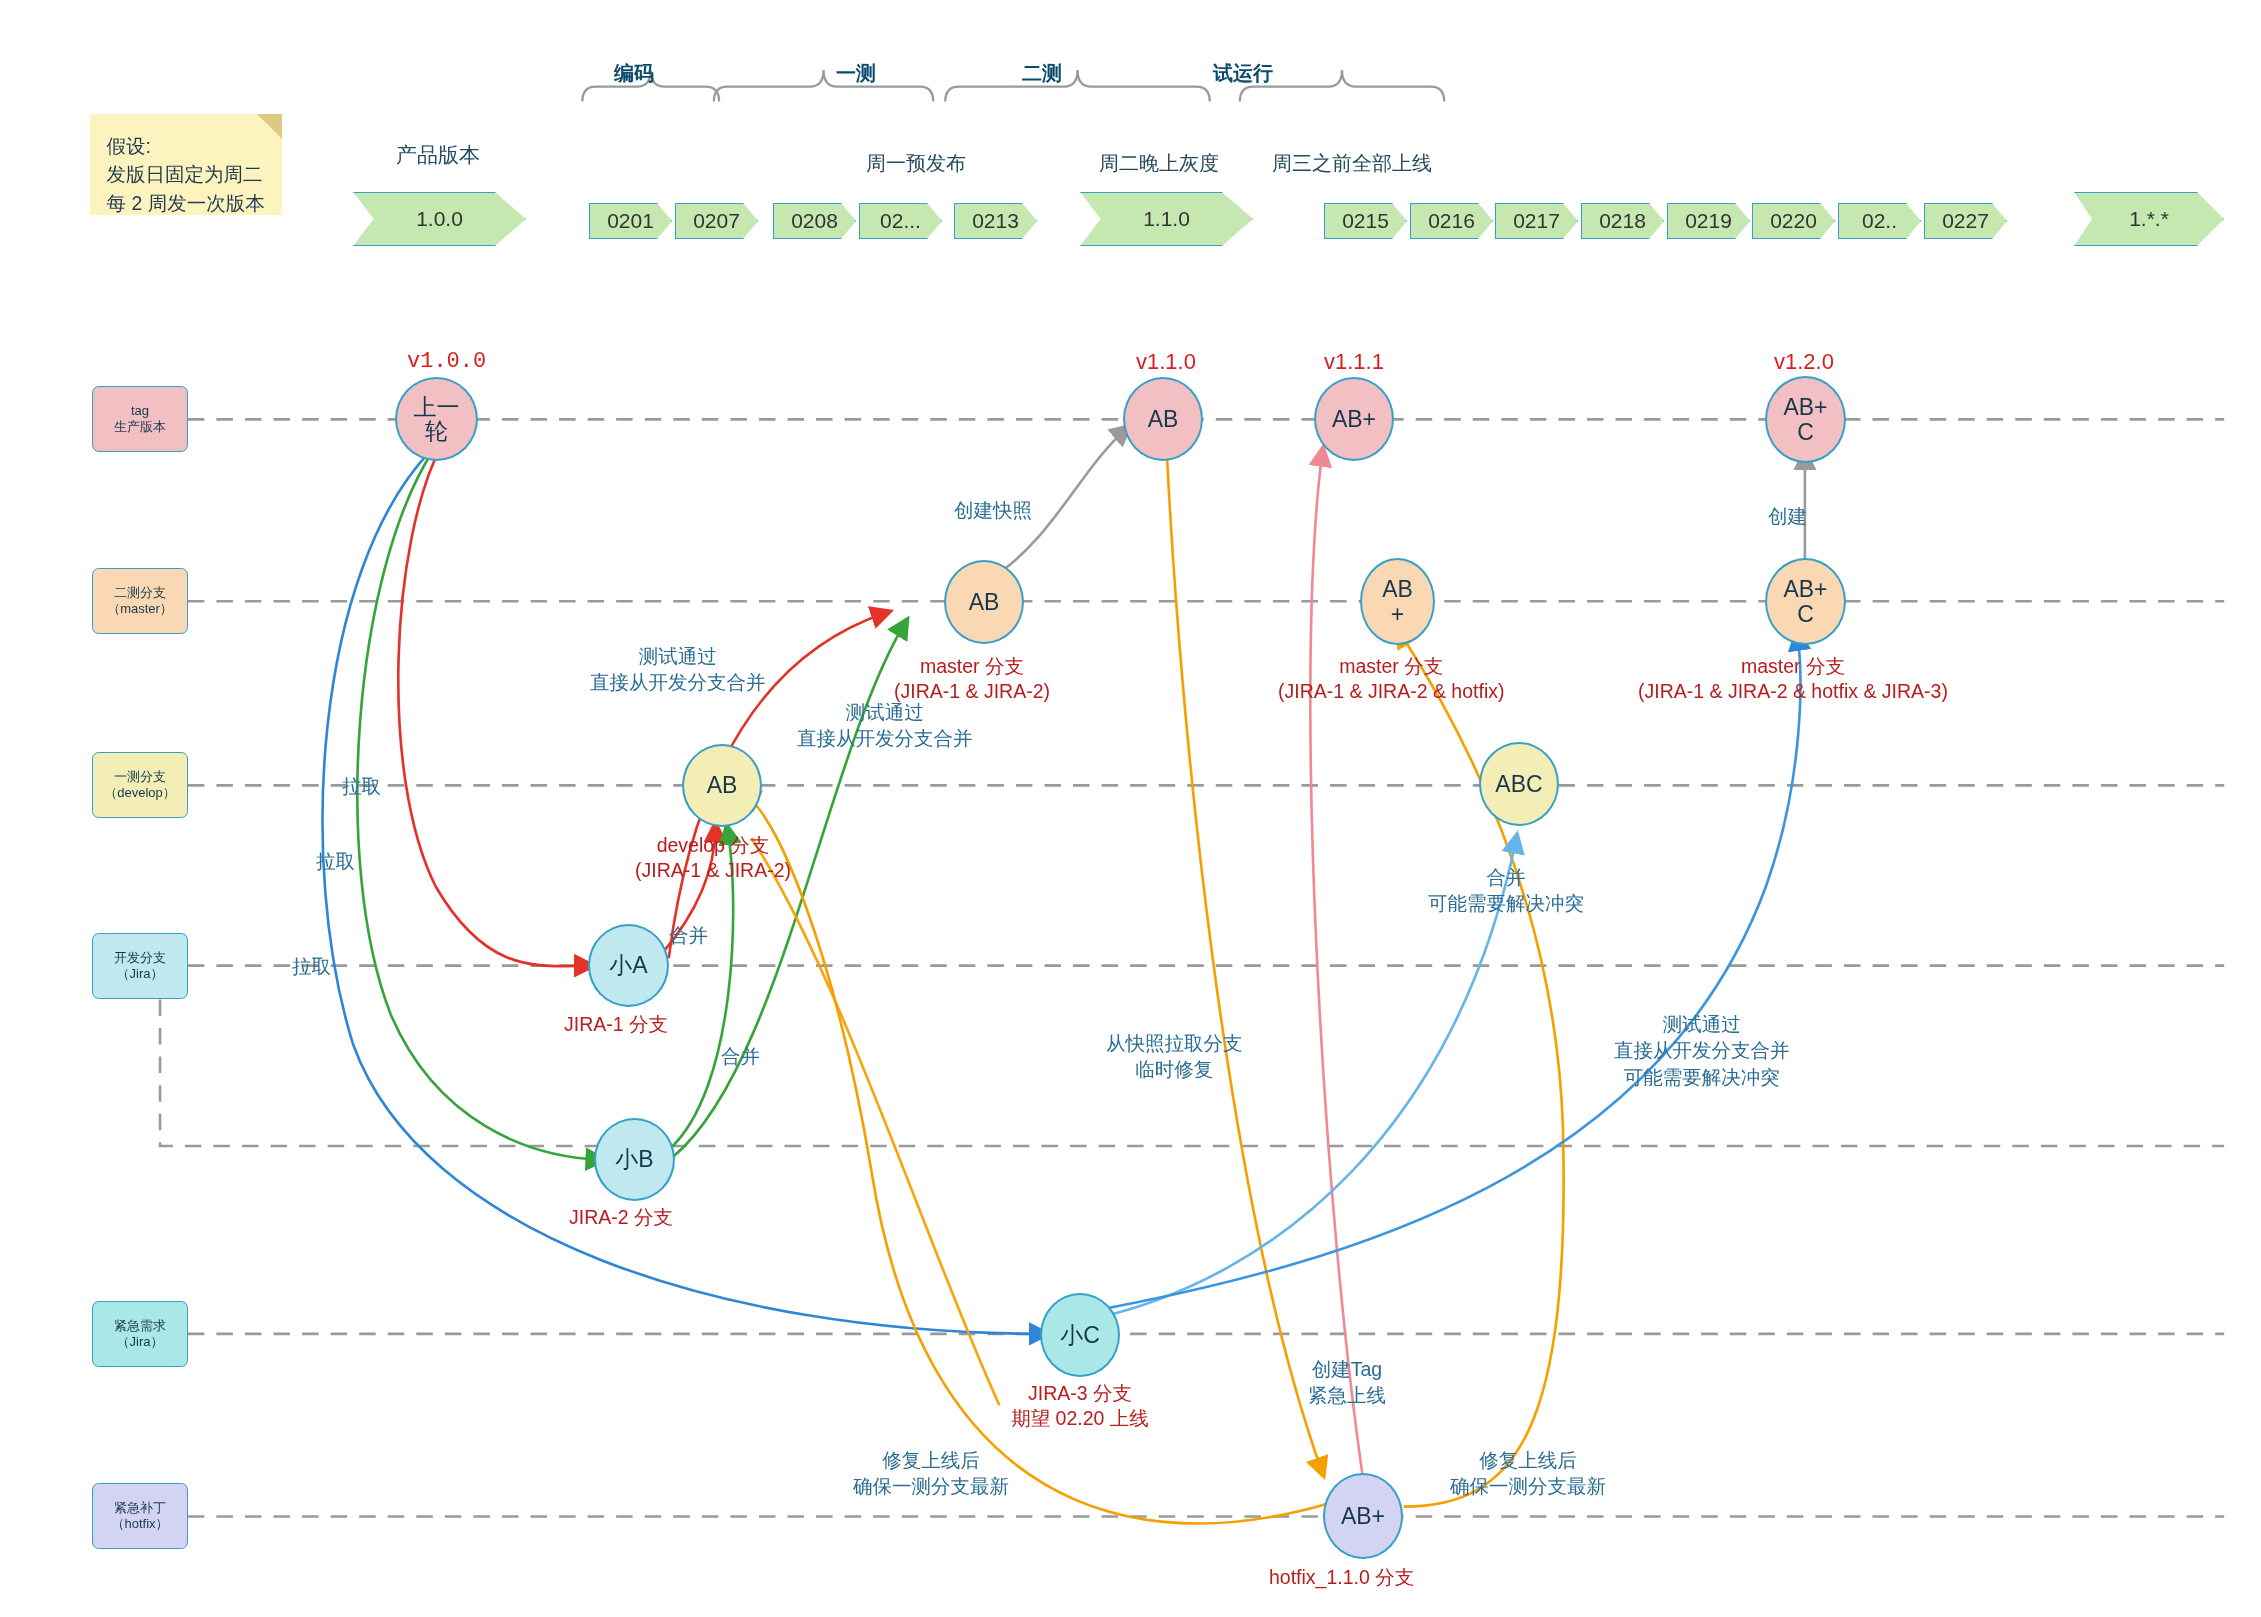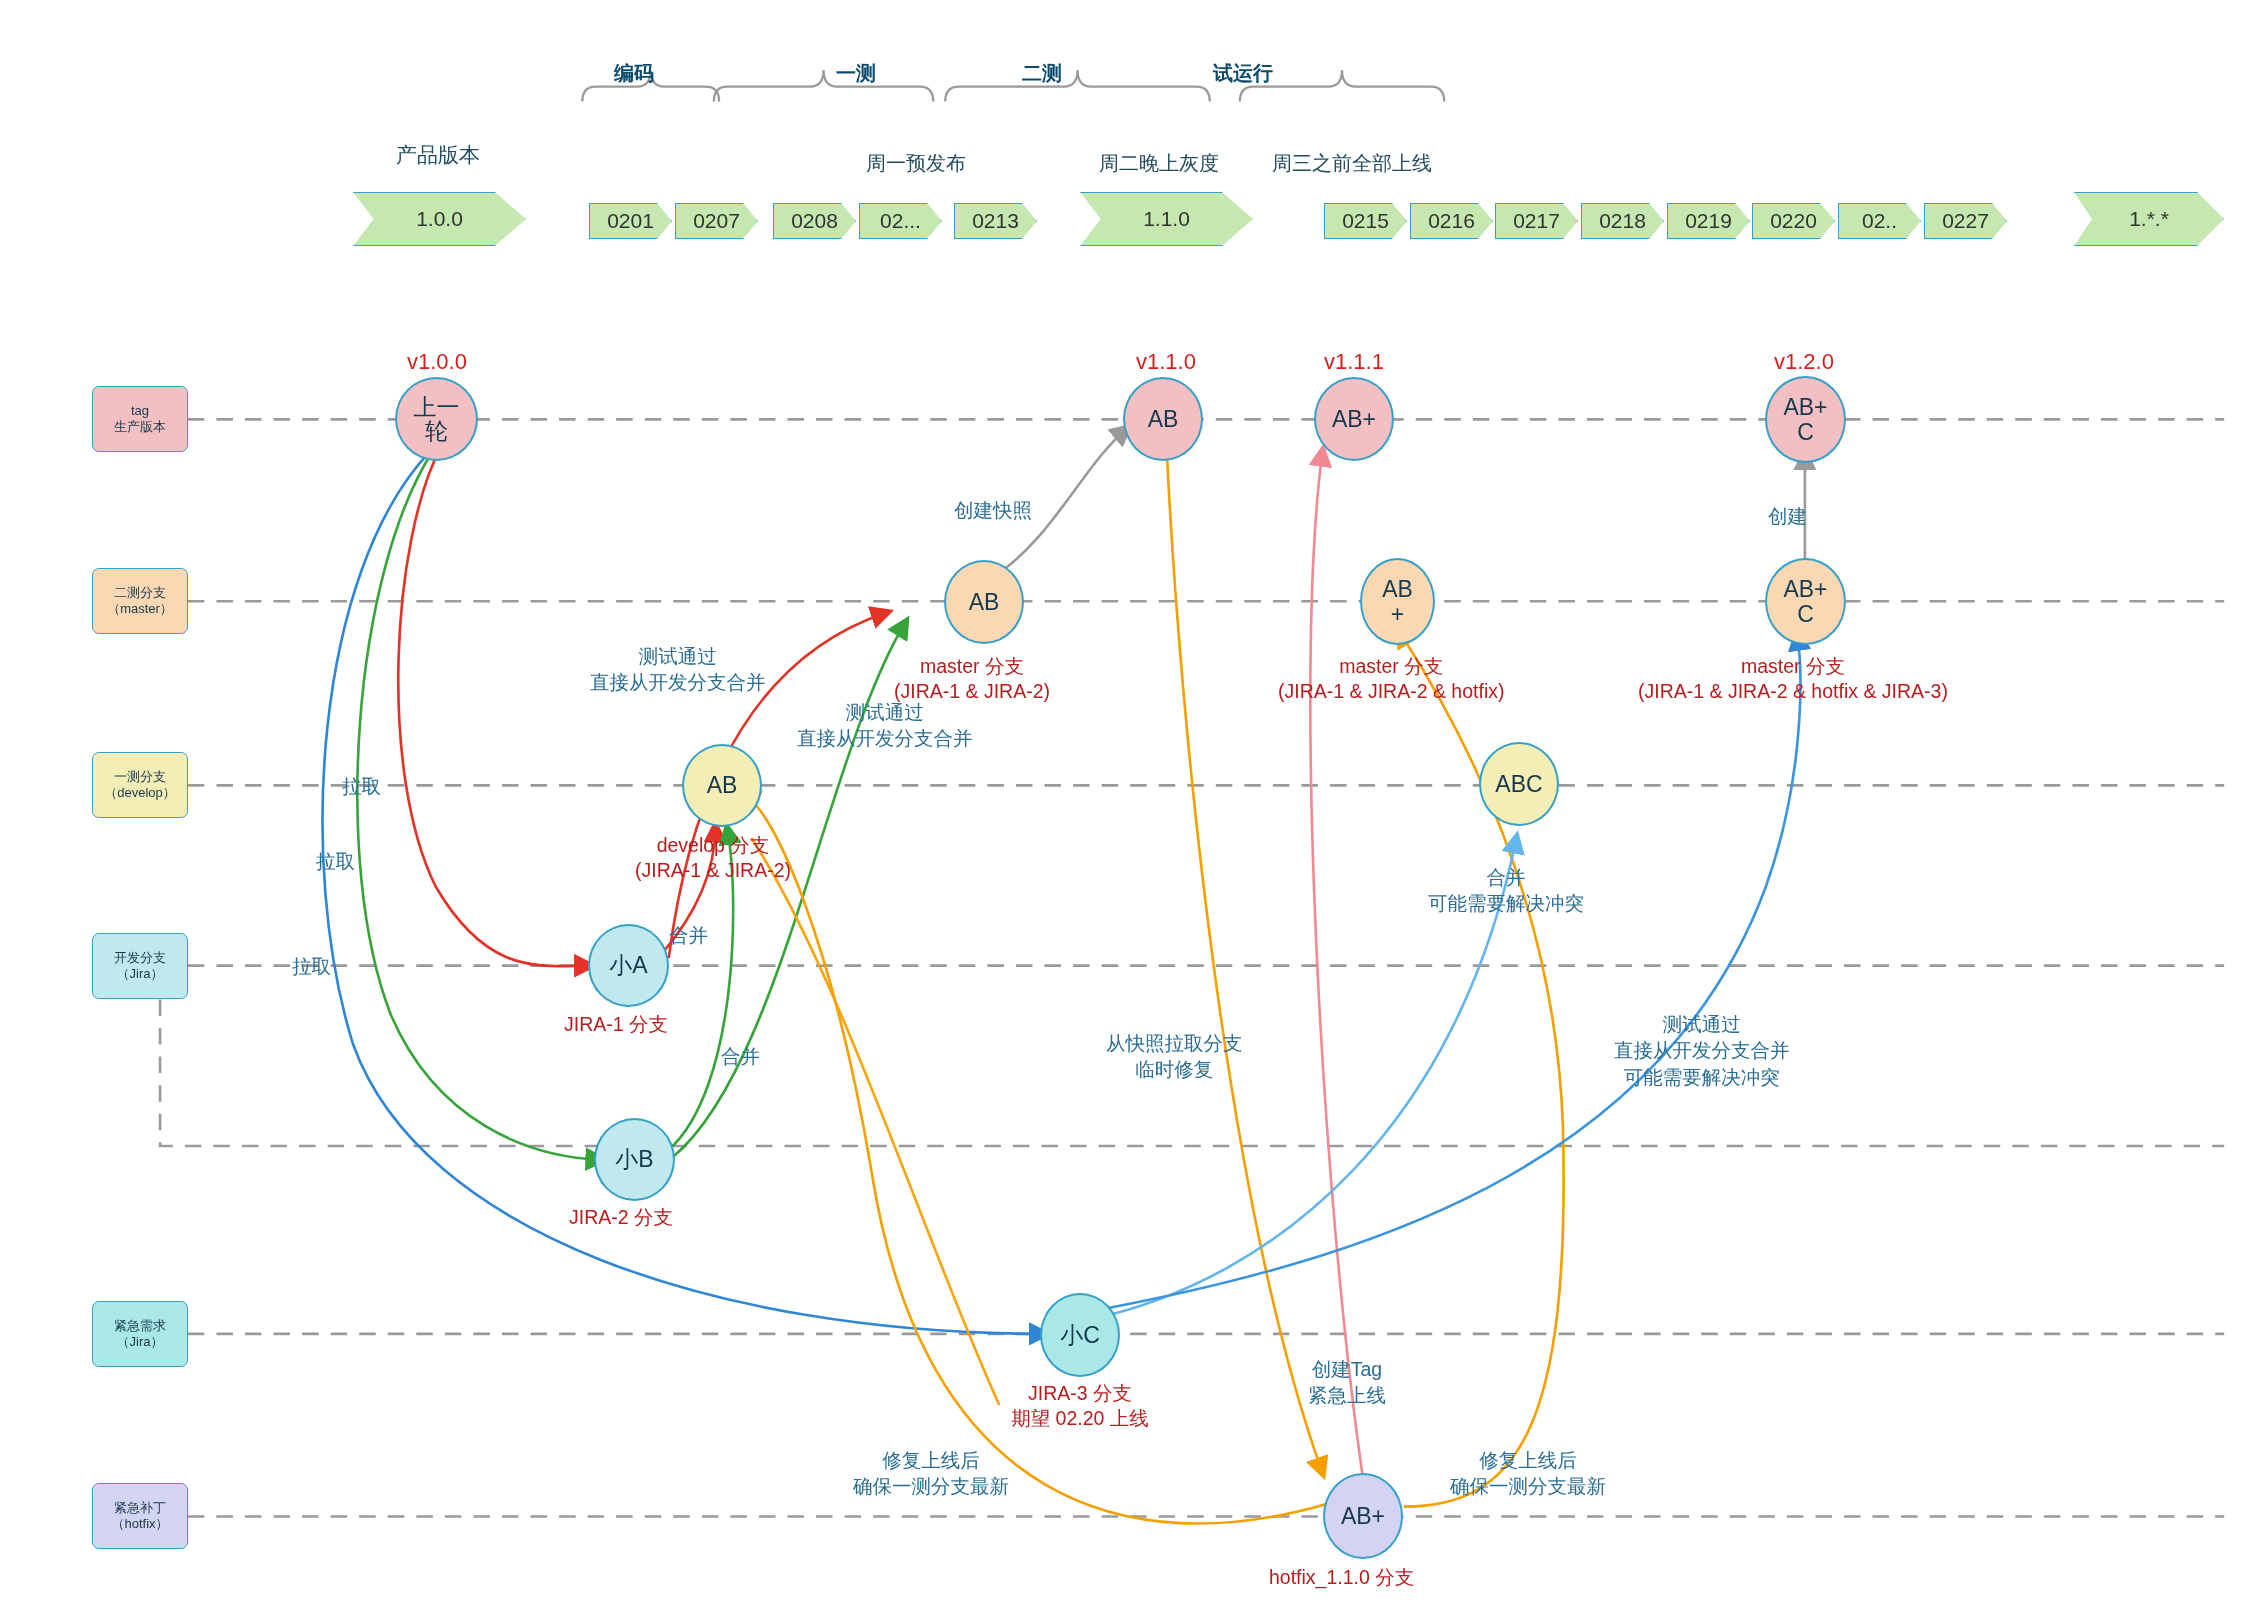--- a/index.html
+++ b/index.html
@@ -120,20 +120,26 @@
 
     <path d="M1455 1755 C 1700 1700, 1940 1500, 2018 1115" stroke="#63b5ec" stroke-width="3.5" fill="none" marker-end="url(#ar-lblue)"></path>
 
     <path d="M1452 1745 C 1800 1680, 2210 1560, 2350 1180 C 2400 1040, 2400 900, 2392 845" stroke="#3a94de" stroke-width="3.5" fill="none" marker-end="url(#ar-blue)"></path>
 
     <path d="M2402 765 C 2402 700, 2402 640, 2402 605" stroke="#9a9a9a" stroke-width="3.5" fill="none" marker-end="url(#ar-gray)"></path>
 
     <path d="M1000 1115 C 1120 1300, 1230 1650, 1330 1870" stroke="#f5a000" stroke-width="3.5" fill="none" opacity="0.95"></path>
   </svg>
 
+  <div class="note">
+    <div class="fold"></div>
+    <div class="note-line">假设:</div>
+    <div class="note-line">发版日固定为周二</div>
+    <div class="note-line">每 2 周发一次版本</div>
+  </div>
 
   <div class="phase-label" style="left:614px;top:60px;">编码</div>
   <div class="phase-label" style="left:836px;top:60px;">一测</div>
   <div class="phase-label" style="left:1022px;top:60px;">二测</div>
   <div class="phase-label" style="left:1213px;top:60px;">试运行</div>
 
   <div class="sub-label" style="left:866px;top:150px;">周一预发布</div>
   <div class="sub-label" style="left:1099px;top:150px;">周二晚上灰度</div>
   <div class="sub-label" style="left:1272px;top:150px;">周三之前全部上线</div>
 
@@ -174,21 +180,21 @@
   </div>
   <div class="lane" style="top:1301px;background:#a9e8e6;">
     <span>紧急需求</span>
     <span>（Jira）</span>
   </div>
   <div class="lane" style="top:1483px;background:#d3d3f4;">
     <span>紧急补丁</span>
     <span>（hotfix）</span>
   </div>
 
-  <div class="tagver" style="left:407px;top:349px;">v1.0.0</div>
+  <div class="tagver" style="left:407px;top:349px;font-family:Liberation Mono, monospace;">v1.0.0</div>
   <div class="node" style="left:395px;top:377px;width:83px;height:84px;background:#f2bfc3;">
     <span>上一</span>
     <span>轮</span>
   </div>
 
   <div class="tagver" style="left:1136px;top:349px;">v1.1.0</div>
   <div class="node" style="left:1123px;top:377px;width:80px;height:84px;background:#f2bfc3;">
     <span>AB</span>
   </div>
 

